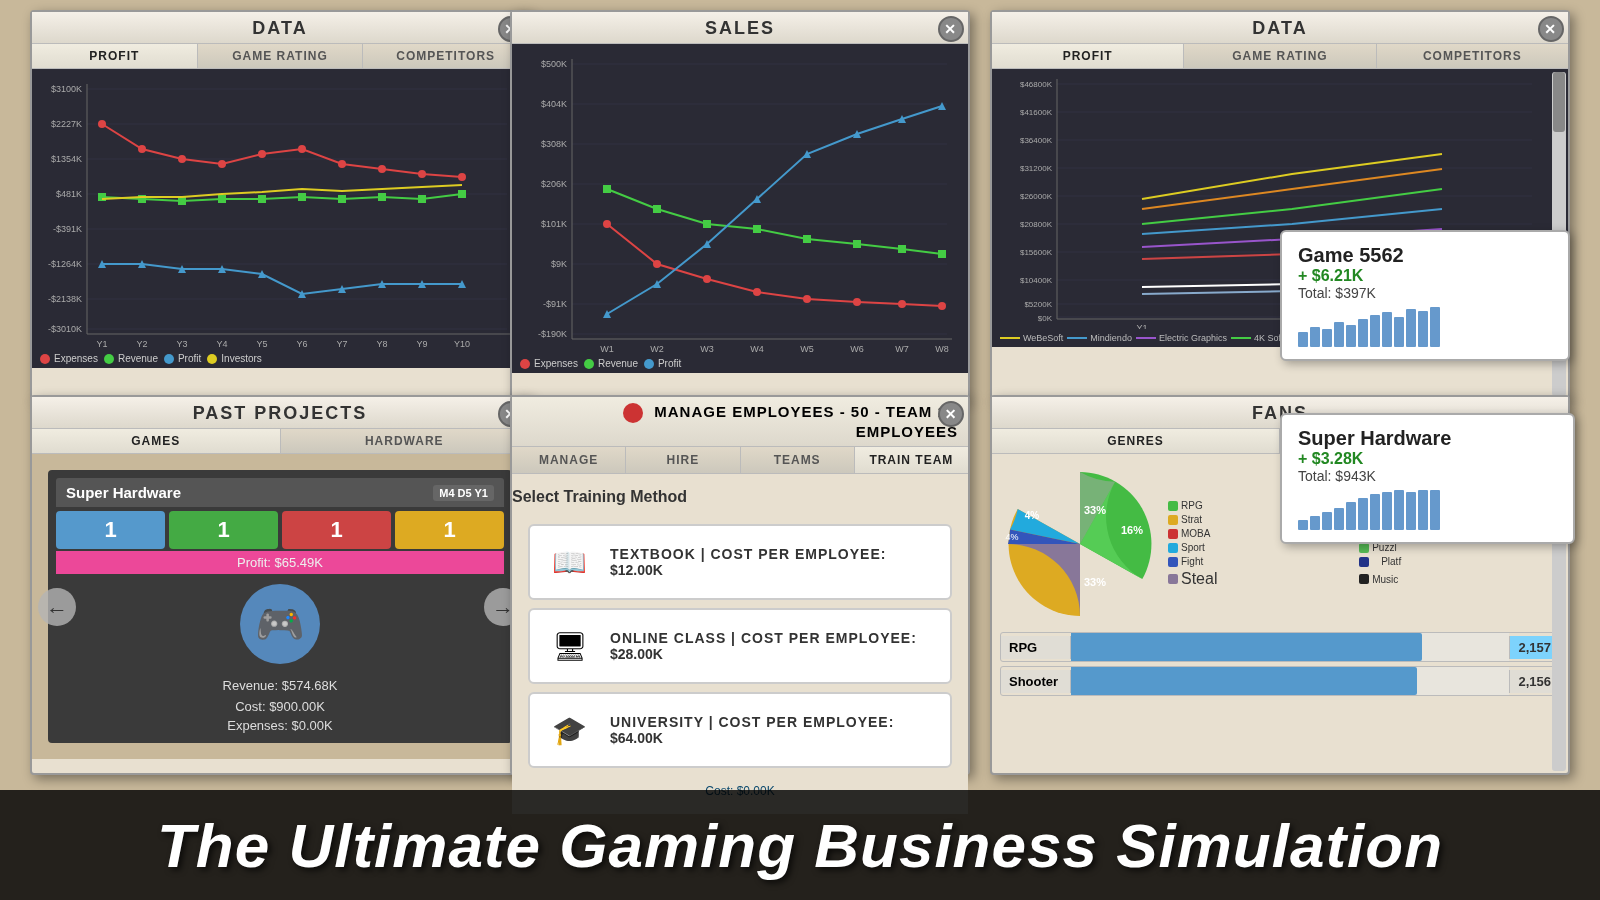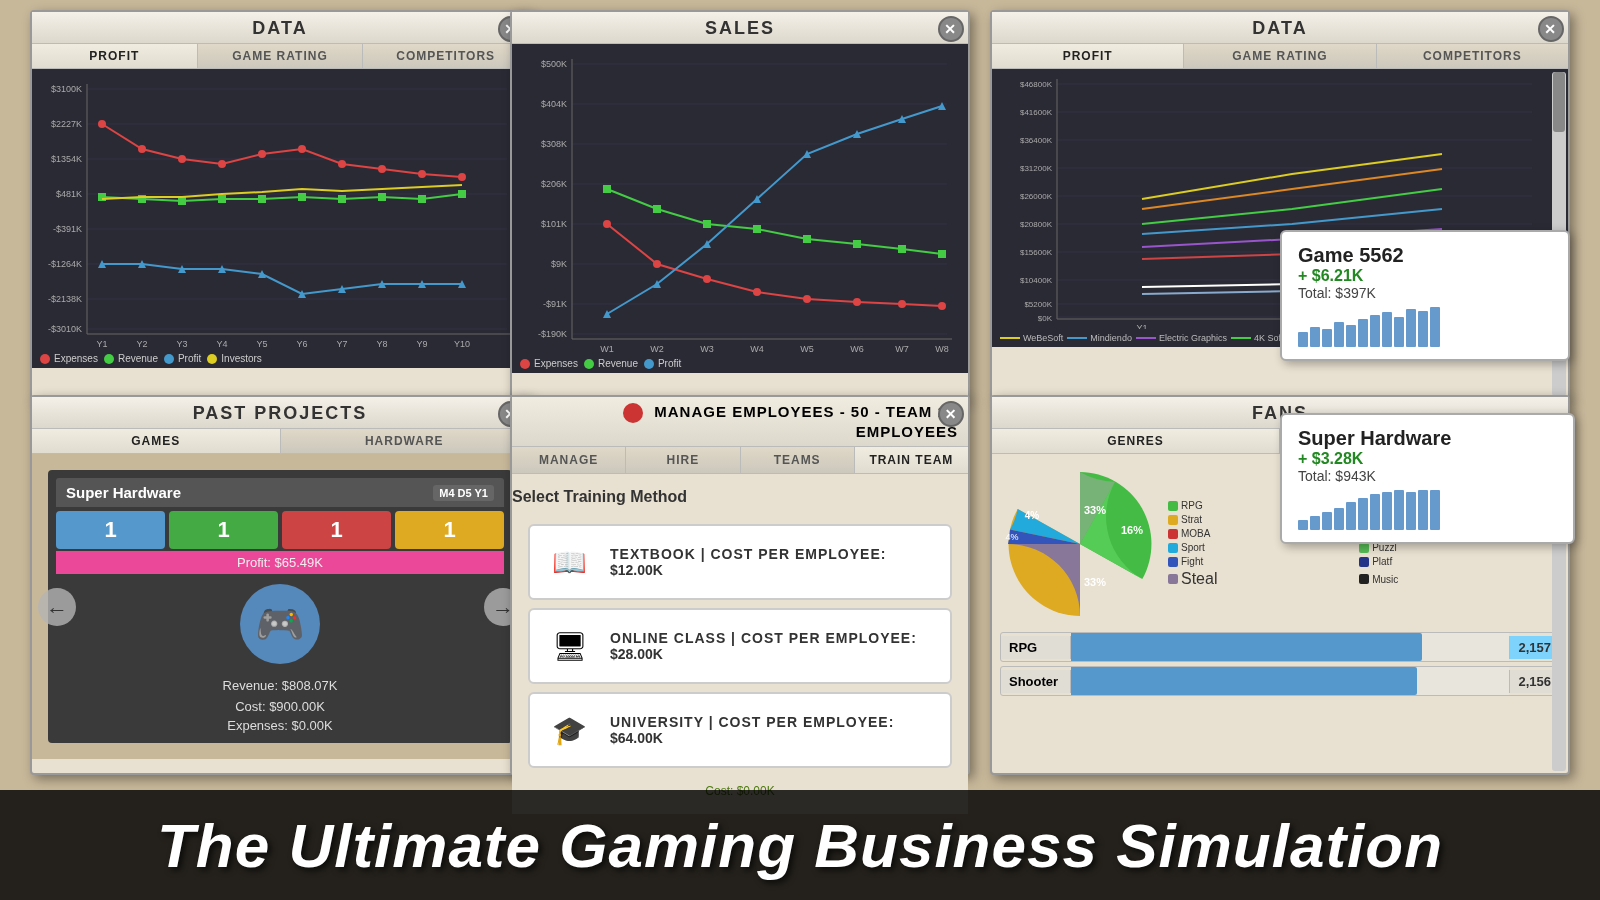--- a/index.html
+++ b/index.html
@@ -752,21 +752,21 @@
         <span class="project-card-badge">M4 D5 Y1</span>
       </div>
       <div class="score-boxes">
         <div class="score-box score-blue">1</div>
         <div class="score-box score-green">1</div>
         <div class="score-box score-red">1</div>
         <div class="score-box score-yellow">1</div>
       </div>
       <div class="profit-bar">Profit: $65.49K</div>
       <div class="game-icon">🎮</div>
-      <div style="color:#ddd;font-size:13px;text-align:center;padding:4px 0;">Revenue: $808.07K</div>
+      <div style="color:#ddd;font-size:13px;text-align:center;padding:4px 0;">Revenue: $574.68K</div>
       <div style="color:#ddd;font-size:13px;text-align:center;padding:2px 0;">Cost: $900.00K</div>
       <div style="color:#ddd;font-size:13px;text-align:center;padding:2px 0;">Expenses: $0.00K</div>
     </div>
   </div>
   <div class="panel-scrollbar">
     <div class="scrollbar-thumb"></div>
   </div>
 </div>
 
 <div class="panel manage-emp-panel">
@@ -801,21 +801,21 @@
     </div>
 
     <div class="training-option">
       <div class="training-icon">🎓</div>
       <div>
         <div class="training-text">University | Cost Per Employee:</div>
         <div class="training-cost">$64.00K</div>
       </div>
     </div>
 
-    <div style="text-align:center;color:#4d7c0f;font-size:12px;padding:8px 0;">Cost: $0.00K</div>
+    <div style="text-align:center;color:#0c4a6e;font-size:12px;padding:8px 0;">Cost: $0.00K</div>
   </div>
 </div>
 
 <div class="panel fans-panel">
   <div class="panel-header">
     <span>Fans</span>
   </div>
   <div class="fans-tabs">
     <div class="fans-tab active">Genres</div>
     <div class="fans-tab">Age Groups</div>
@@ -877,21 +877,21 @@
         <span style="font-size:10px;color:#333;">Sport</span>
       </div>
       <div style="display:flex;align-items:center;gap:3px;width:48%;">
         <div style="width:10px;height:10px;background:#55bb55;border-radius:2px;flex-shrink:0;"></div>
         <span style="font-size:10px;color:#333;">Puzzl</span>
       </div>
       <div style="display:flex;align-items:center;gap:3px;width:48%;">
         <div style="width:10px;height:10px;background:#3355bb;border-radius:2px;flex-shrink:0;"></div>
         <span style="font-size:10px;color:#333;">Fight</span>
       </div>
-      <div style="display:flex;align-items:center;gap:3px;width:48%;">
+      <div style="display:flex;align-items:center;gap:12px;width:48%;">
         <div style="width:10px;height:10px;background:#223388;border-radius:2px;flex-shrink:0;"></div>
         <span style="font-size:10px;color:#333;">Platf</span>
       </div>
       <div style="display:flex;align-items:center;gap:3px;width:48%;">
         <div style="width:10px;height:10px;background:#887799;border-radius:2px;flex-shrink:0;"></div>
         <span style="font-size:16px;color:#333;">Steal</span>
       </div>
       <div style="display:flex;align-items:center;gap:3px;width:48%;">
         <div style="width:10px;height:10px;background:#222222;border-radius:2px;flex-shrink:0;"></div>
         <span style="font-size:10px;color:#333;">Music</span>

